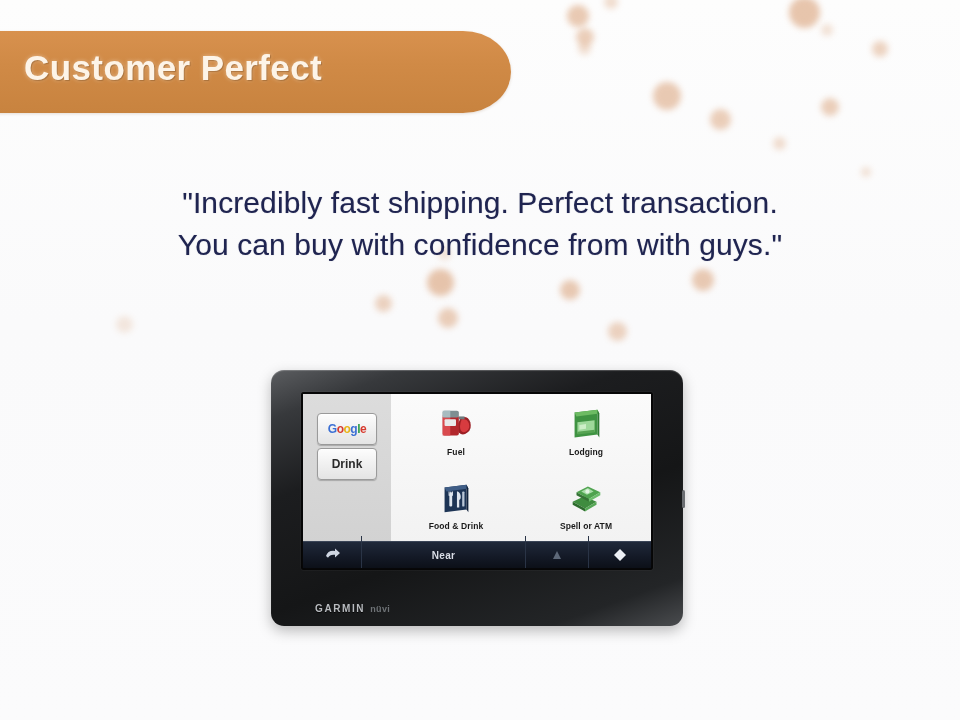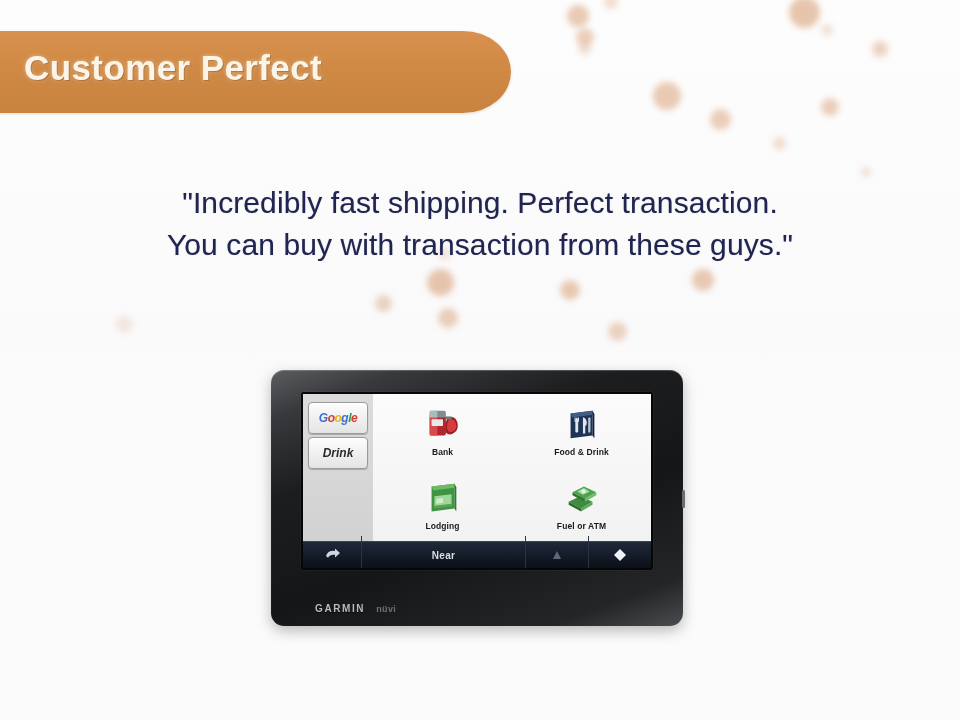--- a/index.html
+++ b/index.html
@@ -106,26 +106,25 @@
   }
   #screen-body {
     position: absolute;
     left: 0; top: 0;
     width: 348px;
     height: 148px;
     background: linear-gradient(180deg, #ebebeb 0%, #e3e3e3 100%);
     display: flex;
   }
   #side-panel {
-    width: 70px;
+    width: 88px;
     height: 148px;
     background: linear-gradient(180deg, #dcdcdc 0%, #d2d2d2 100%);
-    padding-top: 5px;
+    padding-top: 16px;
     box-sizing: border-box;
-    font-style: italic;
   }
   .side-btn {
     margin: 3px auto 0 auto;
     width: 58px;
     height: 30px;
     border-radius: 4px;
     background: linear-gradient(180deg, #fdfdfd 0%, #e4e4e4 100%);
     border: 1px solid #9a9a9a;
     box-shadow: inset 0 1px 0 #ffffff, 0 1px 1px rgba(0,0,0,0.22);
     display: flex;
@@ -195,21 +194,21 @@
     color: #d9dde6;
     letter-spacing: 0.3px;
   }
 
   #device-brand {
     position: absolute;
     left: 44px;
     bottom: 12px;
     display: flex;
     align-items: baseline;
-    gap: 11px;
+    gap: 5px;
   }
   #brand-garmin {
     font-size: 10px;
     font-weight: bold;
     letter-spacing: 1.6px;
     color: #b9bcc0;
     text-shadow: 0 1px 0 rgba(0,0,0,0.8);
   }
   #brand-model {
     font-size: 9px;
@@ -254,21 +253,21 @@
       <div class="dot" style="left: 607.5px; top: 321.5px; width: 19px; height: 19px; background: rgb(217, 160, 119); opacity: 0.45;"></div>
       <div class="dot" style="left: 861px; top: 167px; width: 10px; height: 10px; background: rgb(217, 160, 119); opacity: 0.3;"></div>
     </div>
 
   <div id="banner">
     <div id="banner-title">Customer Perfect</div>
   </div>
 
   <div id="quote">
     <span class="qline">"Incredibly fast shipping. Perfect transaction.</span>
-    <span class="qline">You can buy with transaction from these guys."</span>
+    <span class="qline">You can buy with confidence from with guys."</span>
   </div>
 
   <div id="device">
     <div id="device-side-btn"></div>
 
     <div id="device-bezel-inner">
       <div id="screen">
 
         <div id="screen-body">
 
@@ -287,60 +286,60 @@
               <svg class="poi-glyph" viewBox="0 0 44 42">
                 <path d="M27 13 q8 -2 10 5 q2 7 -3 11 q-5 4 -9 0 q-3 -4 -1 -9 z" fill="#9c1f24"></path>
                 <path d="M28 15 q6 -1 7.5 4.5 q1.5 5.5 -2.5 8 q-4 2.5 -6 -1 q-2 -3.5 1 -11.5 z" fill="#d73b3f"></path>
                 <rect x="8" y="11" width="17" height="21" rx="2" fill="#b2272c"></rect>
                 <rect x="8" y="11" width="8" height="21" fill="#d94a4e"></rect>
                 <rect x="8" y="6" width="17" height="7" rx="2" fill="#7e8f92"></rect>
                 <rect x="8" y="6" width="8" height="7" fill="#a8bcc0"></rect>
                 <rect x="10" y="15" width="12" height="7" rx="1" fill="#e9e9e9"></rect>
                 <path d="M25 12 h6 v3 h-6 z" fill="#6f7a7d"></path>
               </svg>
-              <div class="poi-label">Bank</div>
+              <div class="poi-label">Fuel</div>
+            </div>
+
+            <div class="poi-cell">
+              <svg class="poi-glyph" viewBox="0 0 44 42">
+                <path d="M10 8 L34 5 L34 31 L10 34 Z" fill="#3f9342"></path>
+                <path d="M10 8 L34 5 L36 9 L12 12 Z" fill="#6dbb63"></path>
+                <path d="M34 5 L36 9 L36 34 L34 31 Z" fill="#2f7a33"></path>
+                <path d="M13 18 L31 16 L31 28 L13 30 Z" fill="#9ed89a"></path>
+                <path d="M15 21 L22 20 L22 25 L15 26 Z" fill="#cdeec7"></path>
+                <path d="M13 28 L31 26 L31 29 L13 31 Z" fill="#56a352"></path>
+              </svg>
+              <div class="poi-label">Lodging</div>
             </div>
 
             <div class="poi-cell">
               <svg class="poi-glyph" viewBox="0 0 44 42">
                 <path d="M10 9 L33 6 L33 32 L10 35 Z" fill="#1d3455"></path>
                 <path d="M10 9 L33 6 L35 10 L12 13 Z" fill="#3f5d86"></path>
                 <path d="M33 6 L35 10 L35 35 L33 32 Z" fill="#12233c"></path>
                 <rect x="15" y="14" width="3" height="15" rx="1.2" fill="#dfe6ef"></rect>
                 <path d="M14.2 13 v4.5 h4.6 v-4.5 h-1.2 v3.2 h-0.9 v-3.2 h-0.6 v3.2 h-0.9 v-3.2 z" fill="#dfe6ef"></path>
                 <path d="M24 13 q3 1.5 3 6 q0 3 -1.6 3 l0 8 h-2.4 l0 -17 z" fill="#dfe6ef"></path>
                 <rect x="28.5" y="13" width="2.4" height="16" rx="1" fill="#b9c6d6"></rect>
               </svg>
               <div class="poi-label">Food &amp; Drink</div>
             </div>
 
             <div class="poi-cell">
               <svg class="poi-glyph" viewBox="0 0 44 42">
-                <path d="M10 8 L34 5 L34 31 L10 34 Z" fill="#3f9342"></path>
-                <path d="M10 8 L34 5 L36 9 L12 12 Z" fill="#6dbb63"></path>
-                <path d="M34 5 L36 9 L36 34 L34 31 Z" fill="#2f7a33"></path>
-                <path d="M13 18 L31 16 L31 28 L13 30 Z" fill="#9ed89a"></path>
-                <path d="M15 21 L22 20 L22 25 L15 26 Z" fill="#cdeec7"></path>
-                <path d="M13 28 L31 26 L31 29 L13 31 Z" fill="#56a352"></path>
-              </svg>
-              <div class="poi-label">Lodging</div>
-            </div>
-
-            <div class="poi-cell">
-              <svg class="poi-glyph" viewBox="0 0 44 42">
                 <path d="M8 24 L20 18 L33 24 L21 31 Z" fill="#3f8c3f"></path>
                 <path d="M8 24 L21 31 L21 34 L8 27 Z" fill="#2d6b2d"></path>
                 <path d="M33 24 L21 31 L21 34 L33 27 Z" fill="#57a857"></path>
                 <path d="M12 14 L24 8 L37 14 L25 21 Z" fill="#4fa34f"></path>
                 <path d="M12 14 L25 21 L25 24 L12 17 Z" fill="#357335"></path>
                 <path d="M37 14 L25 21 L25 24 L37 17 Z" fill="#6cbd6c"></path>
                 <path d="M17 13 L24 9.5 L30 13 L23 16.5 Z" fill="#a7dca7"></path>
                 <circle cx="23.5" cy="13" r="2.2" fill="#e2f4e2"></circle>
               </svg>
-              <div class="poi-label">Fuel or ATM</div>
+              <div class="poi-label">Spell or ATM</div>
             </div>
 
           </div>
         </div>
 
         <div id="screen-bottombar">
           <div class="bar-seg" id="bar-back">
             <svg width="18" height="14" viewBox="0 0 18 14">
               <path d="M3 8 q2 -6 9 -5 l0 -2.4 l5 4.4 l-5 4.4 l0 -2.6 q-5 -0.8 -7 3 z" fill="#cfd6e2"></path>
             </svg>

